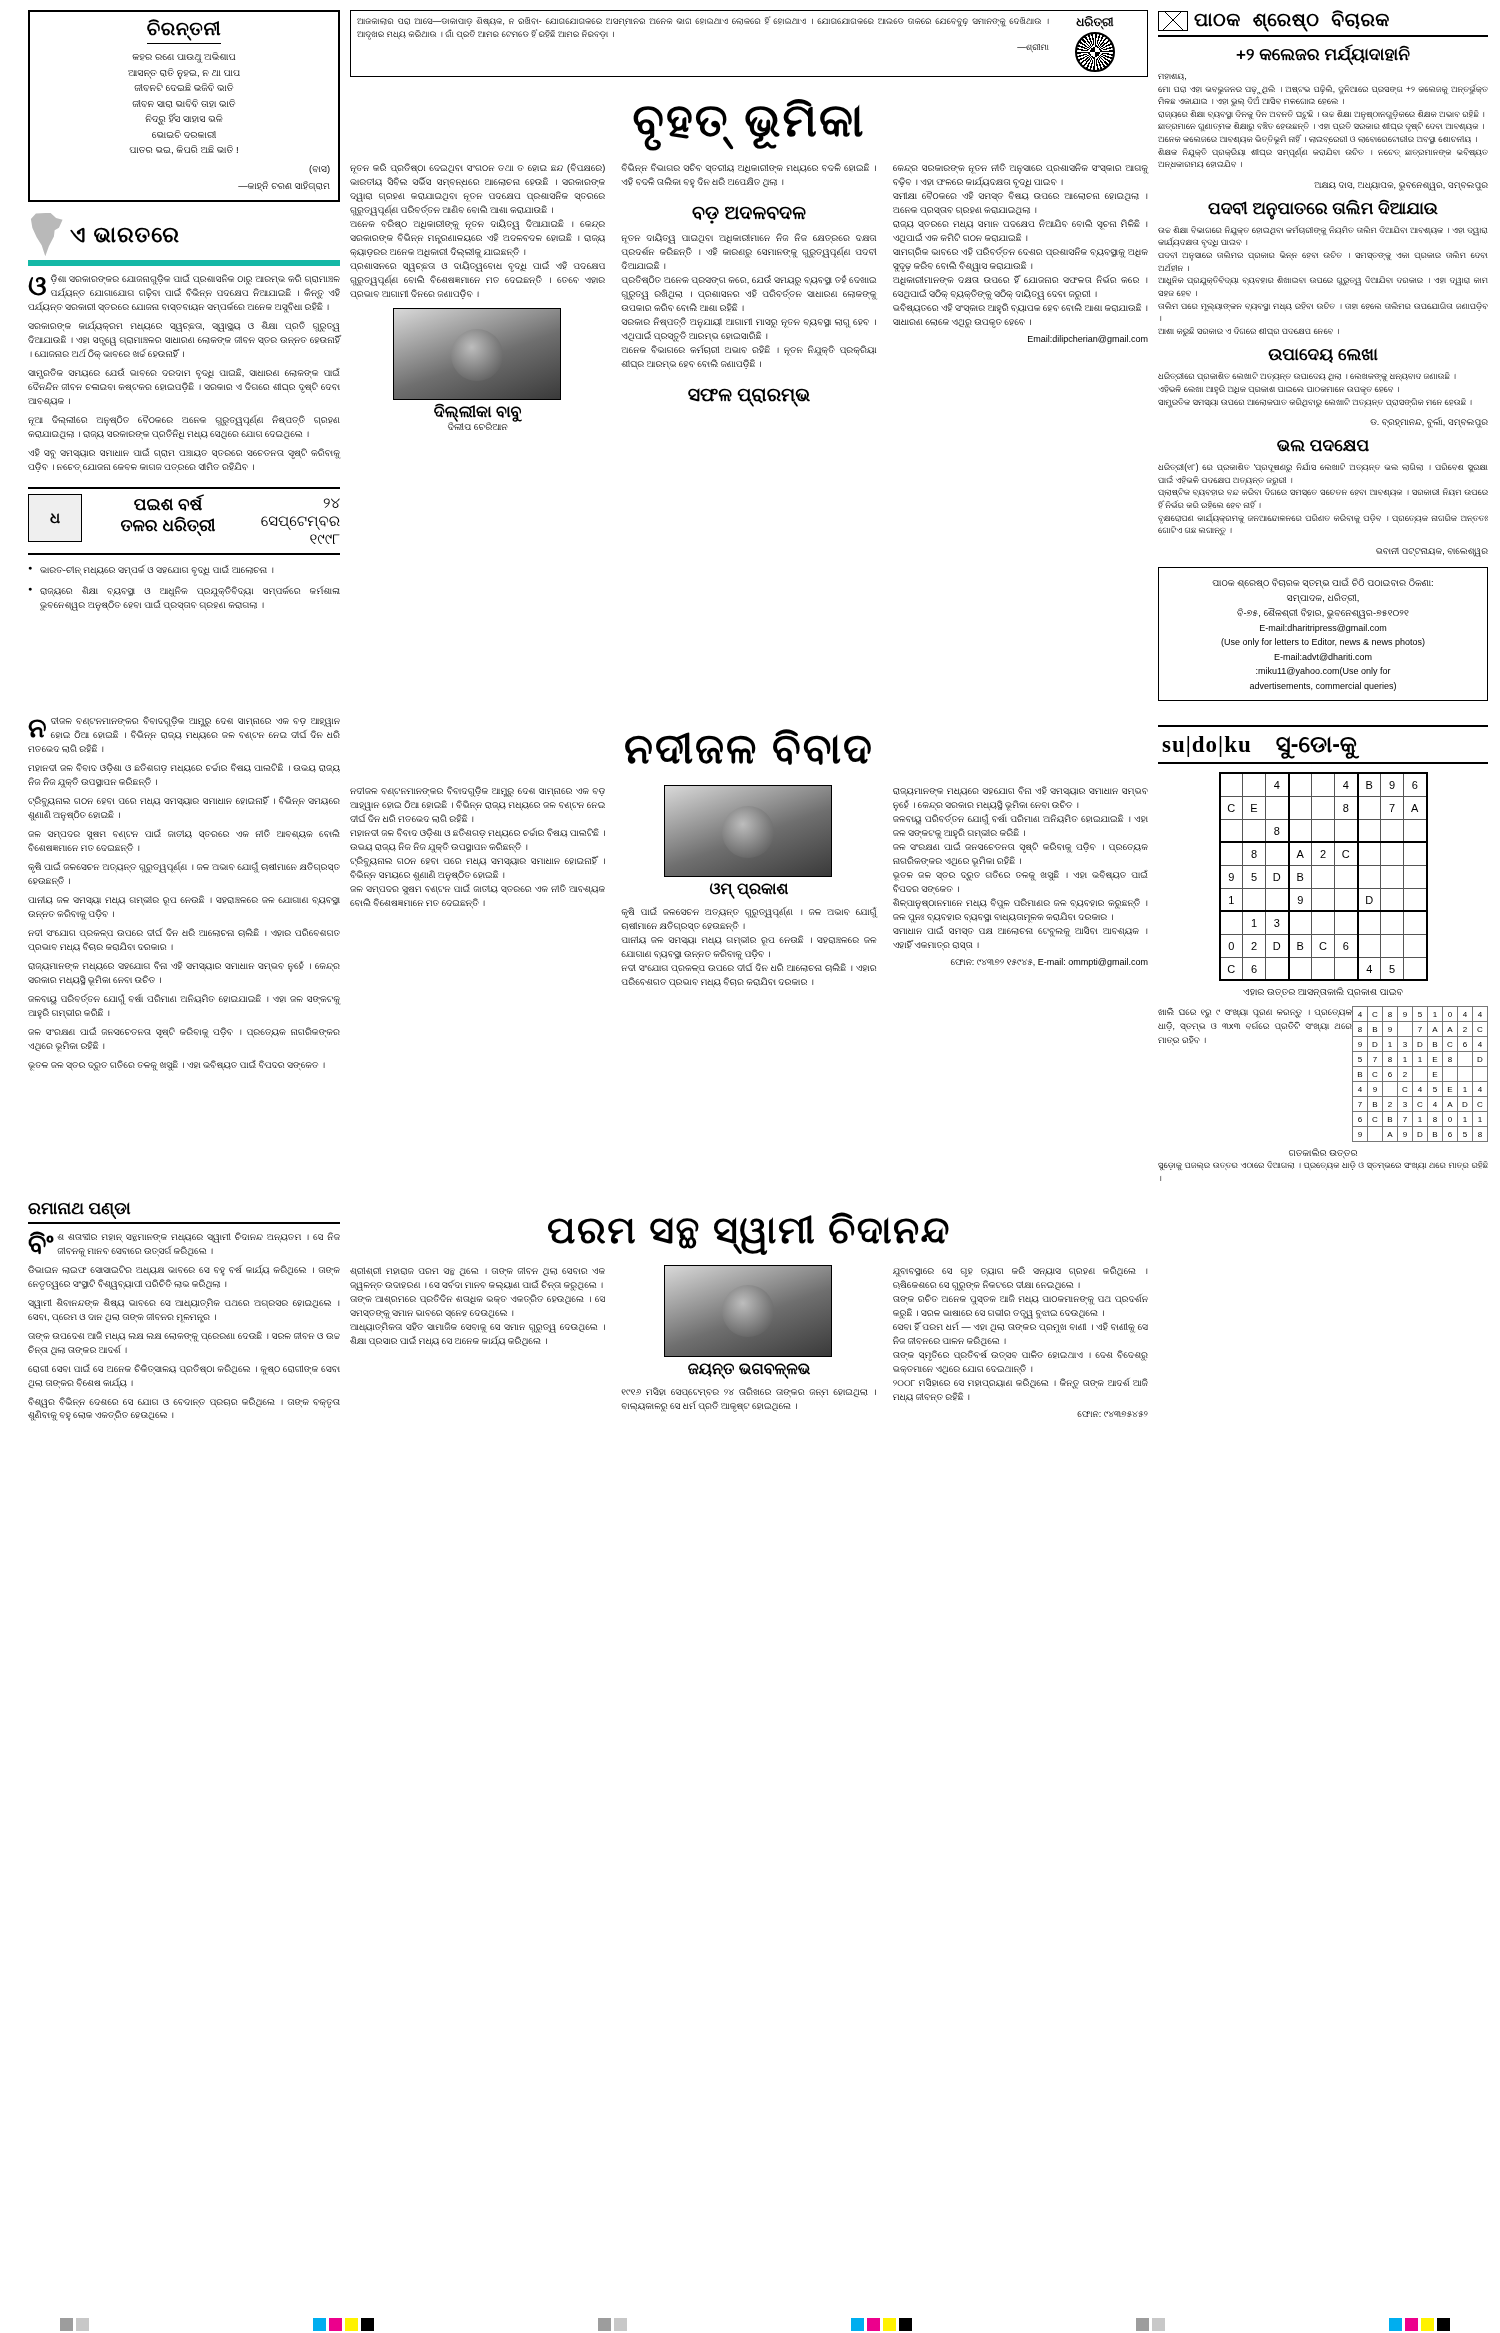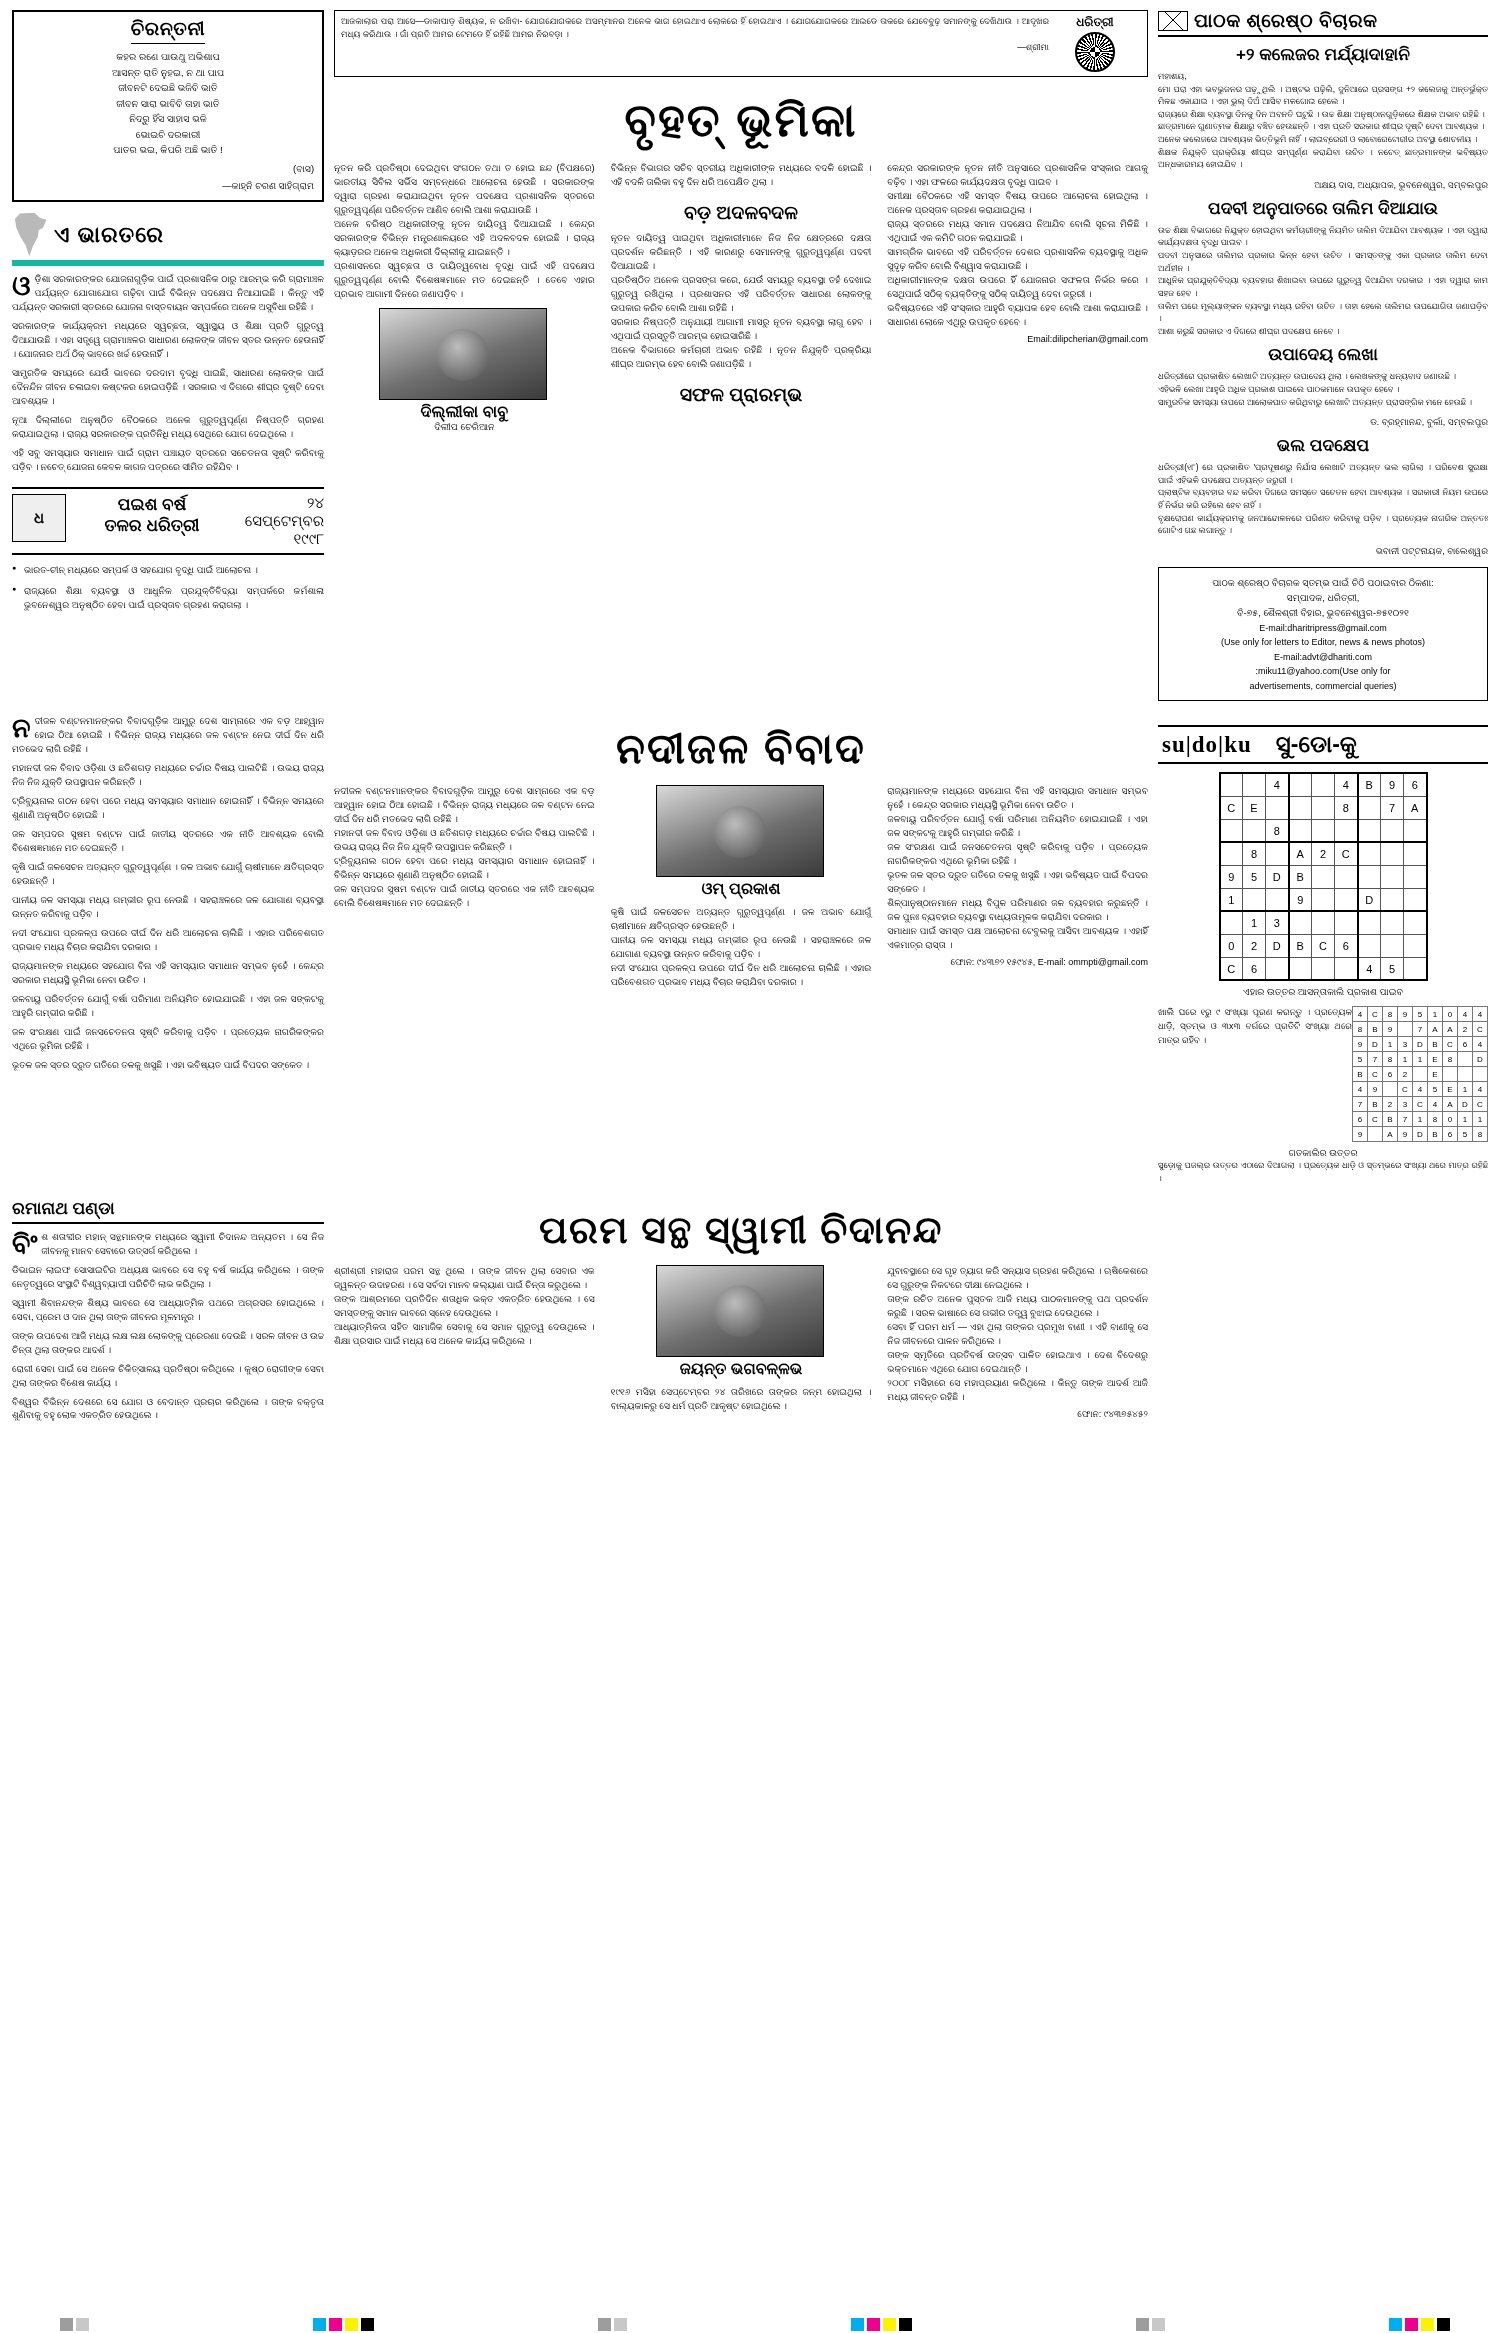--- a/index.html
+++ b/index.html
@@ -8,21 +8,21 @@
     width:1500px; height:2333px;
     background:#ffffff;
     font-family:"Liberation Sans", sans-serif;
     color:#000;
     position:relative;
     overflow:hidden;
   }
   .page {
     width:1500px; height:2333px;
     position:relative;
-    padding:10px 12px 0 12px;
+    padding:10px 12px 0 28px;
   }
   .body-text {
     font-size:9.2px;
     line-height:1.52;
     text-align:justify;
     word-spacing:-0.3px;
     hyphens:none;
   }
   .tiny { font-size:8.4px; line-height:1.5; text-align:justify; }
 
@@ -125,21 +125,21 @@
   .rail-head {
     display:flex;align-items:center;gap:6px;
     border-bottom:2px solid #000; padding-bottom:3px; margin-bottom:6px;
   }
   .env-icon{
     width:30px;height:20px;border:1.6px solid #000;position:relative;flex:0 0 30px;
   }
   .env-icon::after{content:"";position:absolute;left:0;top:0;width:100%;height:100%;
     background:linear-gradient(135deg,transparent 46%,#000 47%,#000 49%,transparent 50%),
                linear-gradient(-135deg,transparent 46%,#000 47%,#000 49%,transparent 50%);}
-  .rail-head h3{margin:0;font-size:19px;font-weight:bold;letter-spacing:.5px;}
+  .rail-head h3{margin:0;font-size:19px;font-weight:bold;letter-spacing:.5px;font-family:Liberation Mono, monospace;}
   .rail-title { font-size:17px; font-weight:bold; text-align:center; margin:8px 0 5px;}
   .sign-right { font-size:9px; text-align:right; margin-top:9px;}
 
   .contact-box {
     border:1px solid #000; padding:7px 9px; margin-top:10px;
     font-size:9px; line-height:1.62; text-align:center;
   }
   .contact-box .lbl{font-size:9.4px;}
   .contact-box .en{font-family:"Liberation Sans",sans-serif;font-size:9px;}
 

